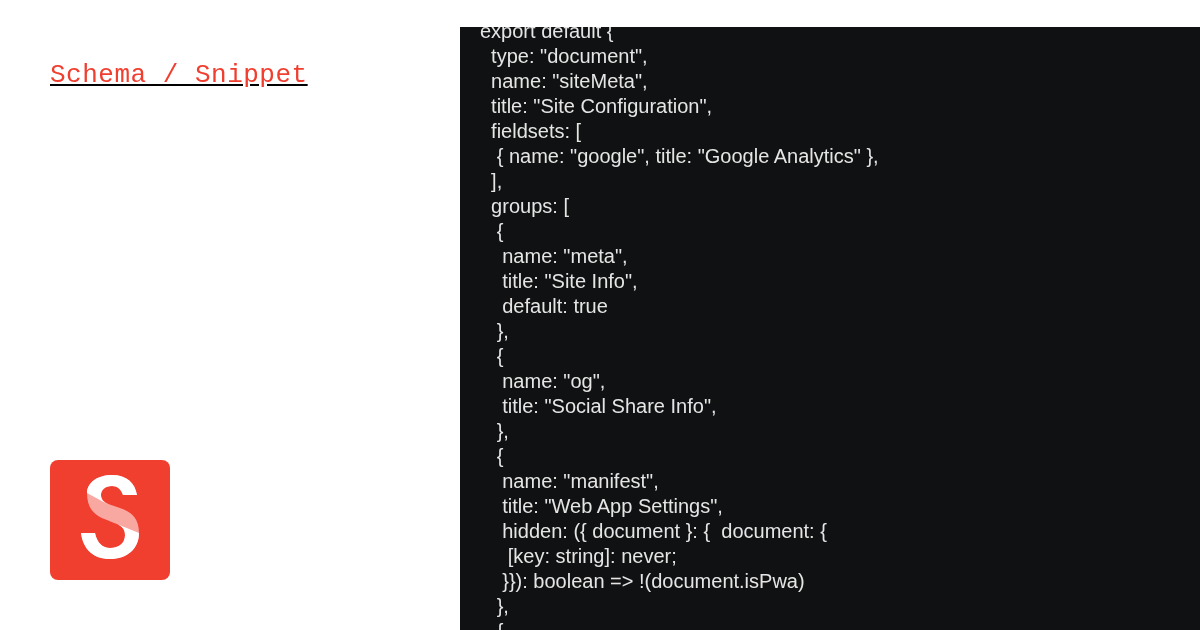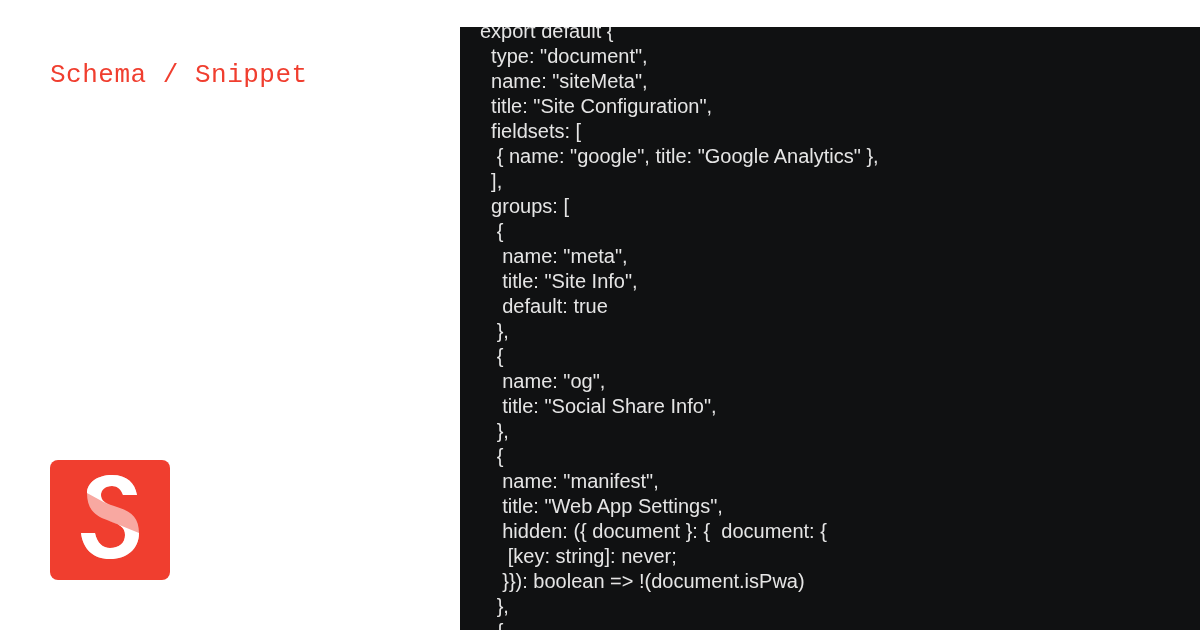--- a/index.html
+++ b/index.html
@@ -9,20 +9,21 @@
   display: flex;
   font-family: -apple-system, BlinkMacSystemFont, "Segoe UI", sans-serif;
   overflow: hidden;
 }
 .left-panel {
   width: 460px;
   height: 630px;
   background: #ffffff;
   padding: 60px 62px 50px 50px;
   position: relative;
+  text-decoration: underline;
 }
 .breadcrumb {
   font-family: "Courier New", Courier, monospace;
   font-size: 26px;
   color: #f03e2f;
   letter-spacing: 0.5px;
   margin-bottom: 12px;
 }
 .title {
   font-size: 44px;

